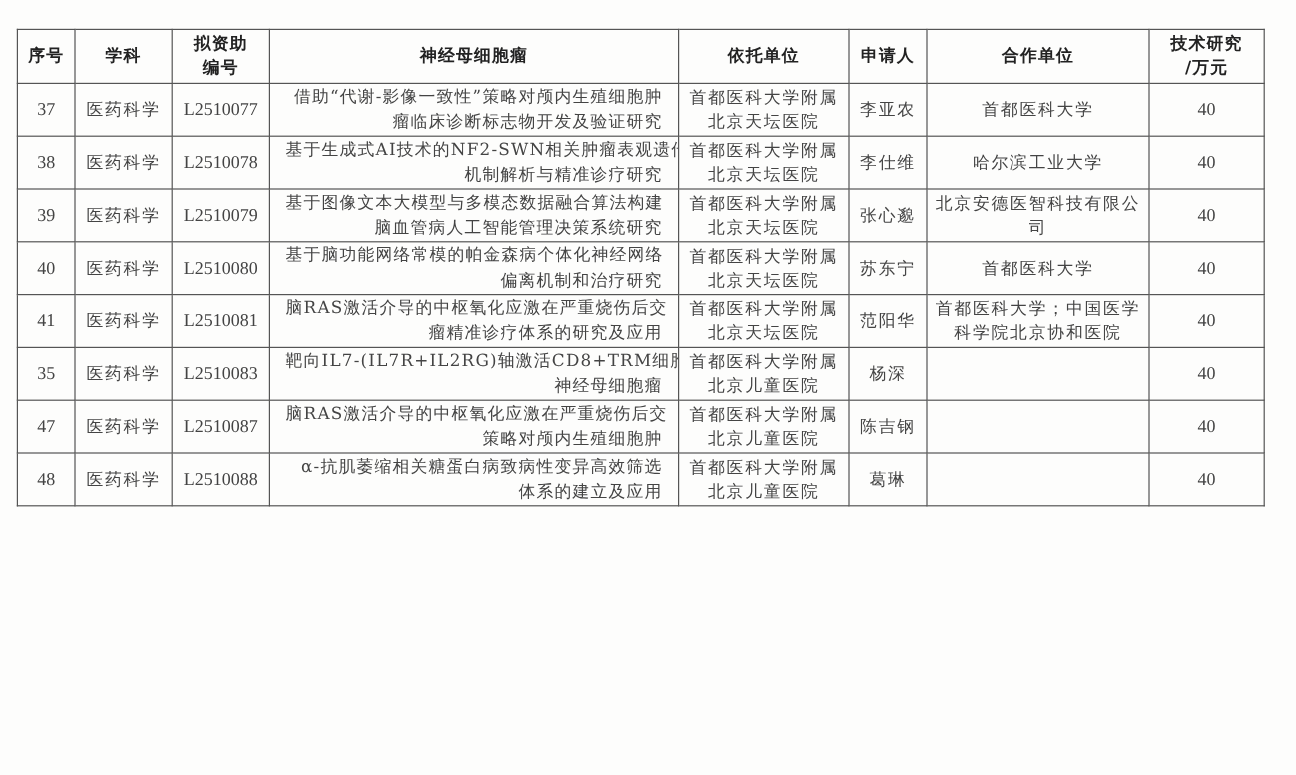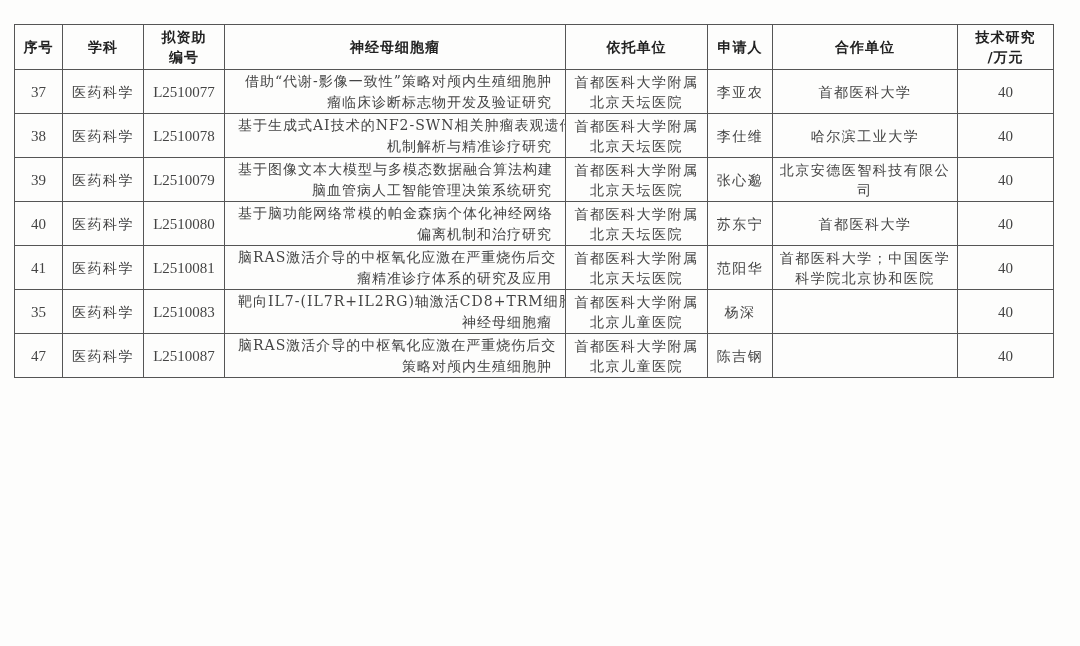--- a/index.html
+++ b/index.html
@@ -244,17 +244,36 @@
         <span class="line">北京儿童医院</span>
       </td>
       <td>陈吉钢</td>
       <td>
         
         
       </td>
       <td class="amount">40</td>
     </tr>
 
+    <tr>
+      <td class="num">48</td>
+      <td>医药科学</td>
+      <td class="code">L2510088</td>
+      <td class="title">
+        <span class="line">α-抗肌萎缩相关糖蛋白病致病性变异高效筛选</span>
+        <span class="line">体系的建立及应用</span>
+      </td>
+      <td>
+        <span class="line">首都医科大学附属</span>
+        <span class="line">北京儿童医院</span>
+      </td>
+      <td>葛琳</td>
+      <td>
+        
+        
+      </td>
+      <td class="amount">40</td>
+    </tr>
 
   </tbody>
   </table>
 
 </div>
 
 </body></html>

